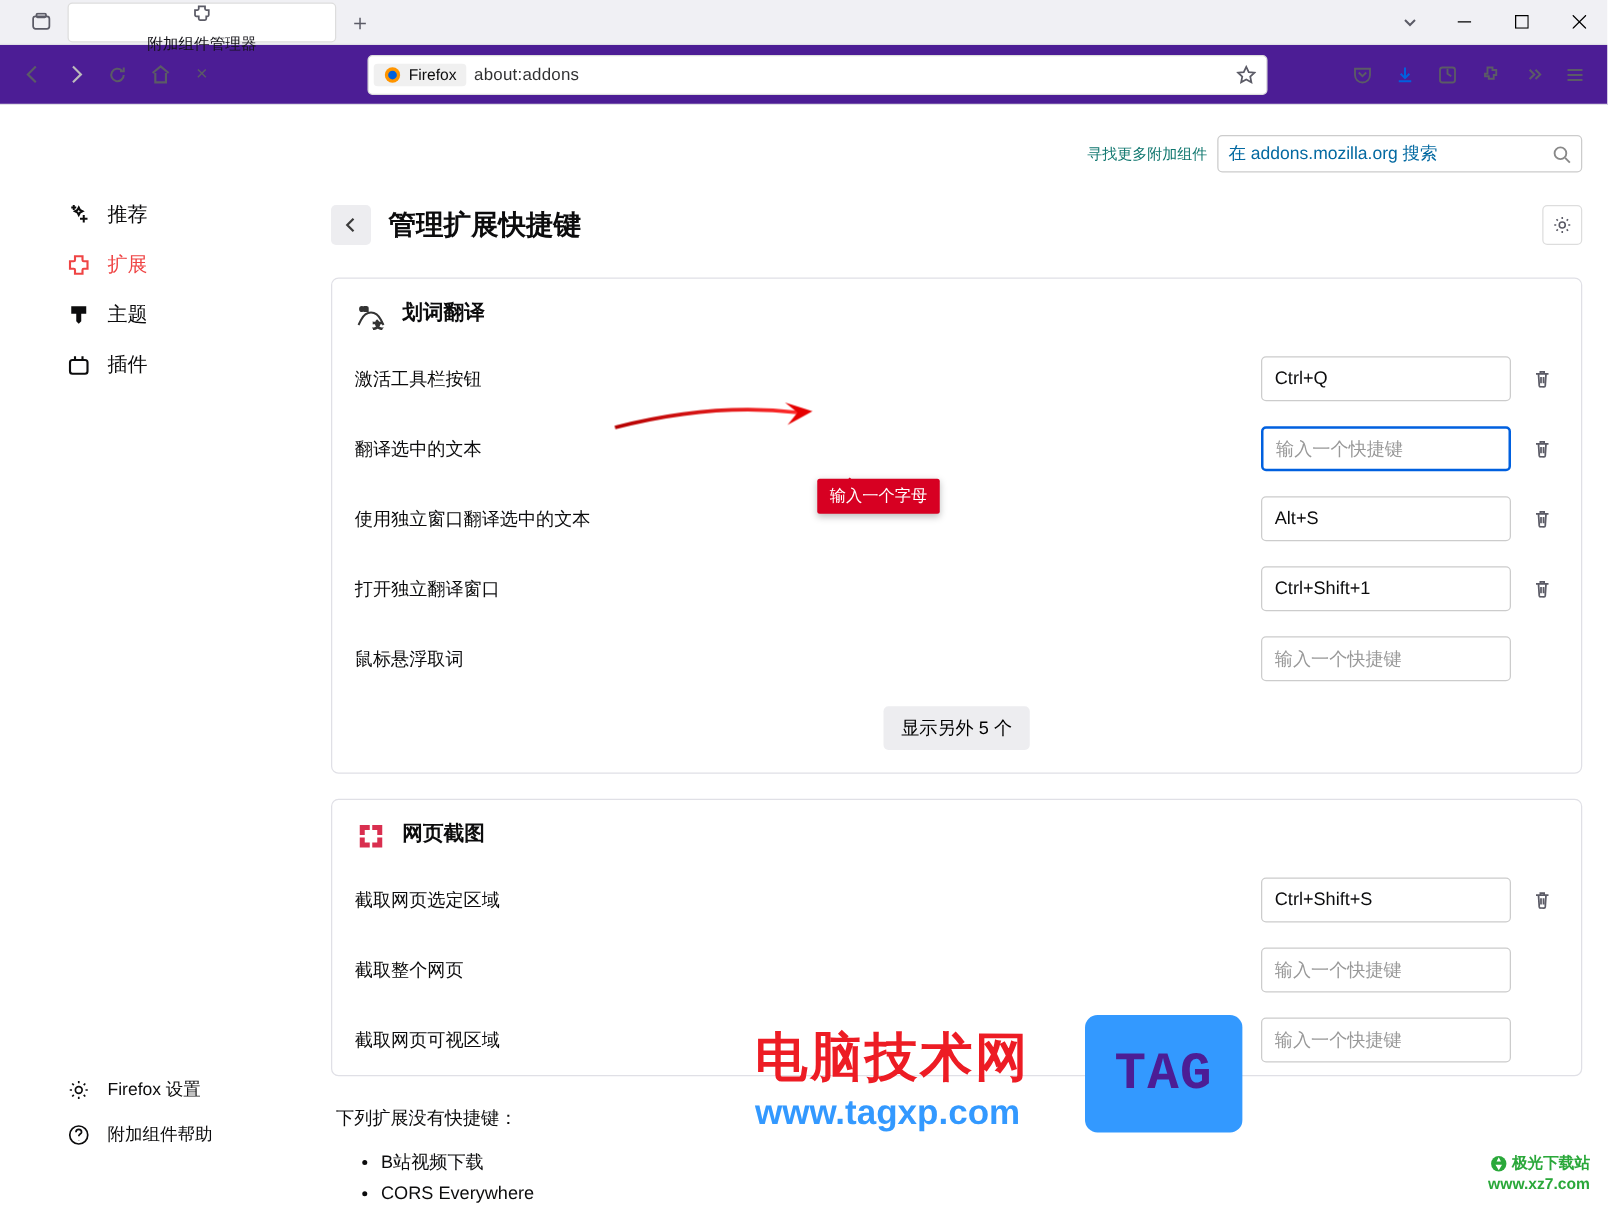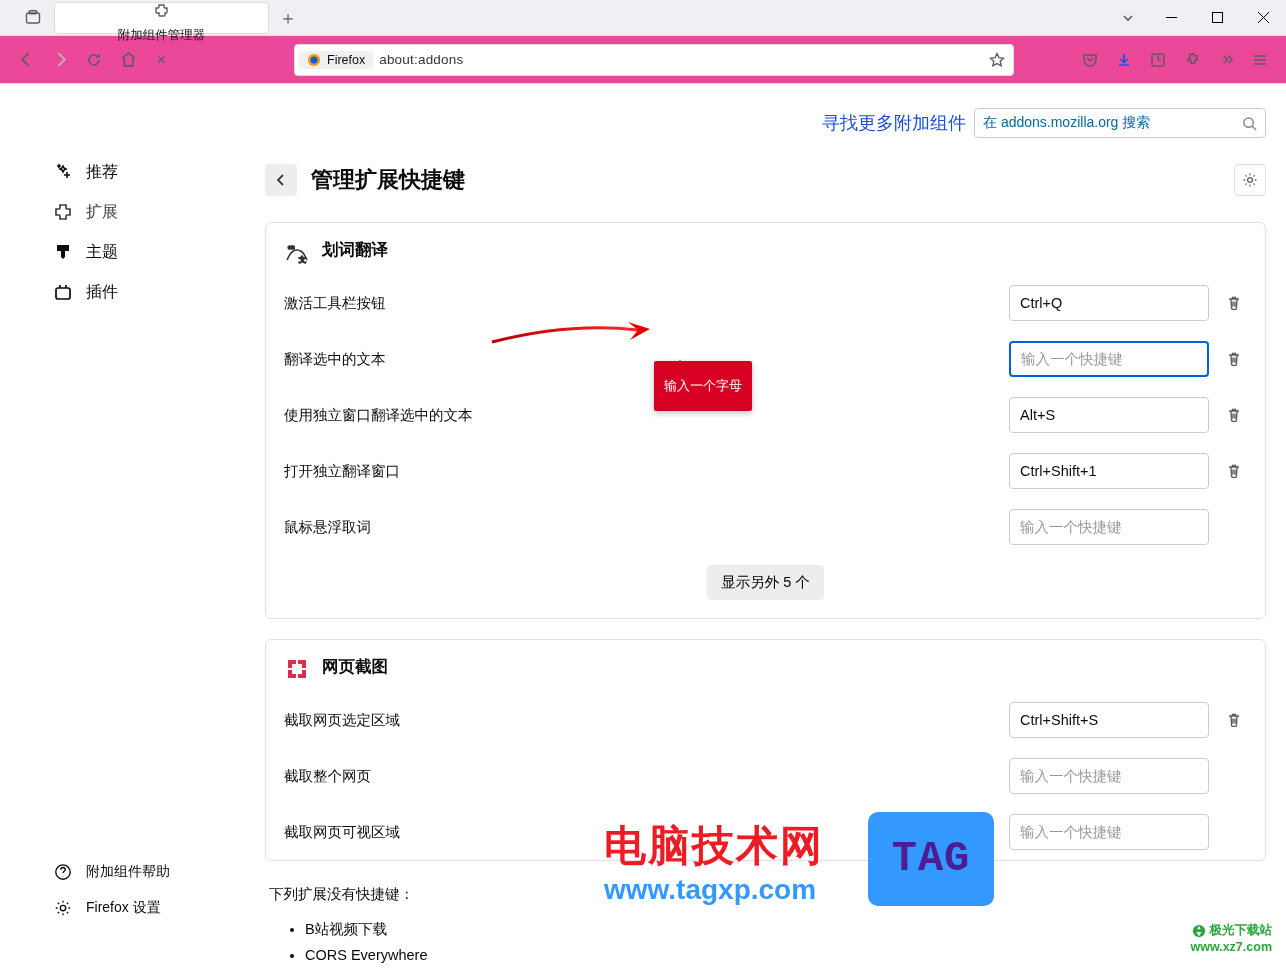--- a/index.html
+++ b/index.html
@@ -12,42 +12,42 @@
   .spaces-btn { margin-left: 18px; width: 30px; }
   .tab { margin-left: 6px; height: 32px; width: 215px; background: #fff; border: 1px solid #ddd; border-radius: 4px; display: flex; align-items: center; padding: 0 8px; gap: 8px; flex-direction: column; }
   .tab .icon { width: 16px; flex-shrink: 0; }
   .tab .label { flex: 1; font-size: 12.5px; color: #15141a; }
   .tab .close { width: 16px; height: 16px; display: flex; align-items: center; justify-content: center; color: #5b5b66; font-size: 16px; }
   .newtab { width: 30px; height: 30px; display: flex; align-items: center; justify-content: center; color: #5b5b66; font-size: 18px; margin-left: 4px; }
   .flex-spacer { flex: 1; }
   .win-btn { width: 46px; height: 36px; display: flex; align-items: center; justify-content: center; color: #000; }
 
   
-  .nav-bar { height: 48px; background: #ec4899; display: flex; align-items: center; padding: 0 10px; gap: 2px; border-bottom: 1px solid #e0e0e6; }
+  .nav-bar { height: 48px; background: #4c1d95; display: flex; align-items: center; padding: 0 10px; gap: 2px; border-bottom: 1px solid #e0e0e6; }
   .nav-btn { width: 32px; height: 32px; display: flex; align-items: center; justify-content: center; color: #5b5b66; border-radius: 4px; }
   .nav-btn.disabled { color: #bbb; }
   .url-container { flex: 1; display: flex; justify-content: center; }
   .url-box { width: 720px; height: 32px; background: #fff; border: 1px solid #ddd; border-radius: 4px; display: flex; align-items: center; padding: 0 4px; gap: 6px; margin-left: 90px; }
   .url-identity { display: flex; align-items: center; gap: 6px; background: #f0f0f0; border-radius: 3px; padding: 2px 8px; font-size: 12.5px; }
   .url-text { flex: 1; font-size: 13.5px; opacity: 0.85; letter-spacing: 0.2px; }
   .star-btn { width: 24px; height: 24px; display: flex; align-items: center; justify-content: center; color: #5b5b66; }
   .toolbar-right { display: flex; align-items: center; gap: 2px; }
 
   
   .content { position: absolute; top: 84px; left: 0; right: 0; bottom: 0; display: flex; }
   .sidebar { width: 265px; padding: 68px 20px 20px 44px; display: flex; flex-direction: column; position: relative; }
   .side-item { display: flex; align-items: center; gap: 12px; height: 40px; padding: 0 8px; border-radius: 4px; font-size: 16px; color: #0c0c0d; cursor: pointer; }
-  .side-item.active { color: #404040; }
+  .side-item.active { color: #ef4444; }
   .side-item .sicon { width: 22px; height: 22px; display: flex; align-items: center; justify-content: center; }
   .side-bottom { position: absolute; bottom: 44px; left: 44px; right: 20px; }
   .side-bottom .side-item { font-size: 14px; height: 36px; }
 
   .main { flex: 1; padding: 16px 20px 30px 0; overflow-y: auto; }
   .search-row { display: flex; justify-content: flex-end; align-items: center; gap: 8px; padding: 8px 0 26px 0; }
-  .search-label { font-size: 18px; color: #1d4ed8; }
+  .search-label { font-size: 12px; color: #0f766e; }
   .search-box { width: 292px; height: 30px; border: 1px solid #ccc; border-radius: 4px; display: flex; align-items: center; padding: 0 8px; color: #0369a1; font-size: 14px; }
   .search-box .phtext { flex: 1; }
 
   .header-row { display: flex; align-items: center; gap: 14px; margin-bottom: 26px; }
   .back-btn { width: 32px; height: 32px; background: #ededf0; border-radius: 4px; display: flex; align-items: center; justify-content: center; color: #3b3b3b; }
   .page-title { font-size: 22px; font-weight: 600; flex: 1; }
   .gear-btn { width: 32px; height: 32px; display: flex; align-items: center; justify-content: center; border: 1px solid #ddd; border-radius: 4px; color: #5b5b66; }
 
   .card { border: 1px solid #e0e0e6; border-radius: 6px; margin-bottom: 20px; }
   .card-header { display: flex; align-items: flex-start; gap: 12px; padding: 16px 18px 10px 18px; }
@@ -56,21 +56,21 @@
 
   .shortcut-row { display: flex; align-items: center; padding: 10px 18px; gap: 12px; position: relative; }
   .sc-label { flex: 1; font-size: 14.5px; color: #0c0c0d; }
   .sc-input { width: 200px; height: 36px; border: 1px solid #ccc; border-radius: 4px; padding: 0 10px; font-size: 14.5px; display: flex; align-items: center; }
   .sc-input.filled { color: #0c0c0d; }
   .sc-input.empty { color: #999; }
   .sc-input.focused { border: 2px solid #0060df; color: #999; }
   .del-btn { width: 26px; height: 26px; display: flex; align-items: center; justify-content: center; color: #5b5b66; }
   .del-btn.hidden { visibility: hidden; }
 
-  .tooltip-err { position: absolute; bottom: -22px; left: 653px; background: #d70022; color: #fff; font-size: 13px; padding: 16px 10px; border-radius: 2px; box-shadow: 0 2px 6px rgba(0,0,0,0.25); z-index: 5; }
+  .tooltip-err { position: absolute; bottom: -22px; left: 653px; background: #d70022; color: #fff; font-size: 13px; padding: 5px 10px; border-radius: 2px; box-shadow: 0 2px 6px rgba(0,0,0,0.25); z-index: 5; }
   .tooltip-err::before { content: ""; position: absolute; top: -7px; left: 20px; border: 6px solid transparent; border-bottom-color: #d70022; }
 
   .show-more { display: flex; justify-content: center; padding: 10px 0 18px 0; }
   .show-more-btn { background: #ededf0; border: none; border-radius: 4px; padding: 8px 14px; font-size: 14.5px; }
 
   .no-shortcut-section { padding: 4px 0 0 4px; }
   .no-sc-title { font-size: 14.5px; margin: 0 0 12px 0; }
   .no-sc-list { margin: 0; padding: 0 0 0 36px; }
   .no-sc-list li { font-size: 14.5px; padding: 4px 0; }
 
@@ -238,34 +238,34 @@
             <rect x="3" y="6" width="14" height="11" rx="2"></rect>
             <path d="M7 6V3M13 6V3"></path>
           </svg>
         </span>
       <span>插件</span>
     </div>
     <div class="side-bottom">
       <div class="side-item">
         <span class="sicon">
             <svg width="18" height="18" viewBox="0 0 20 20" fill="none" stroke="currentColor" stroke-width="1.5">
+              <circle cx="10" cy="10" r="3"></circle>
+              <path d="M10 2v2M10 16v2M2 10h2M16 10h2M4.2 4.2l1.4 1.4M14.4 14.4l1.4 1.4M4.2 15.8l1.4-1.4M14.4 5.6l1.4-1.4"></path>
+            </svg>
+          </span>
+        <span>Firefox 设置</span>
+      </div>
+      <div class="side-item">
+        <span class="sicon">
+            <svg width="18" height="18" viewBox="0 0 20 20" fill="none" stroke="currentColor" stroke-width="1.5">
               <circle cx="10" cy="10" r="8"></circle>
               <path d="M7.5 7.5a2.5 2.5 0 115 0c0 1.5-2.5 1.8-2.5 3.5M10 14.5v.1"></path>
             </svg>
           </span>
         <span>附加组件帮助</span>
-      </div>
-      <div class="side-item">
-        <span class="sicon">
-            <svg width="18" height="18" viewBox="0 0 20 20" fill="none" stroke="currentColor" stroke-width="1.5">
-              <circle cx="10" cy="10" r="3"></circle>
-              <path d="M10 2v2M10 16v2M2 10h2M16 10h2M4.2 4.2l1.4 1.4M14.4 14.4l1.4 1.4M4.2 15.8l1.4-1.4M14.4 5.6l1.4-1.4"></path>
-            </svg>
-          </span>
-        <span>Firefox 设置</span>
       </div>
     </div>
   </div>
 
   <div class="main">
     <div class="search-row">
       <span class="search-label">寻找更多附加组件</span>
       <div class="search-box">
         <span class="phtext">在 addons.mozilla.org 搜索</span>
         <span>

